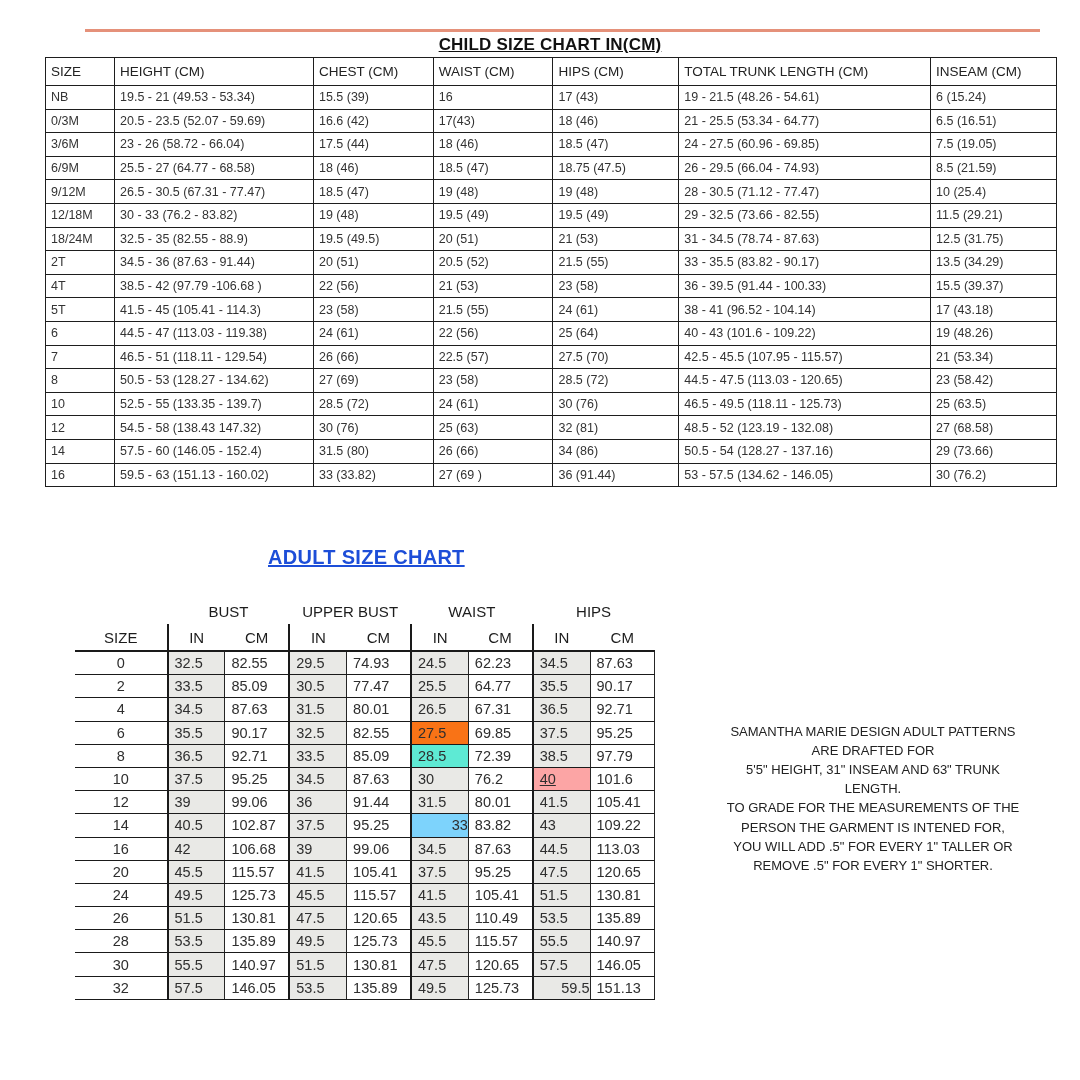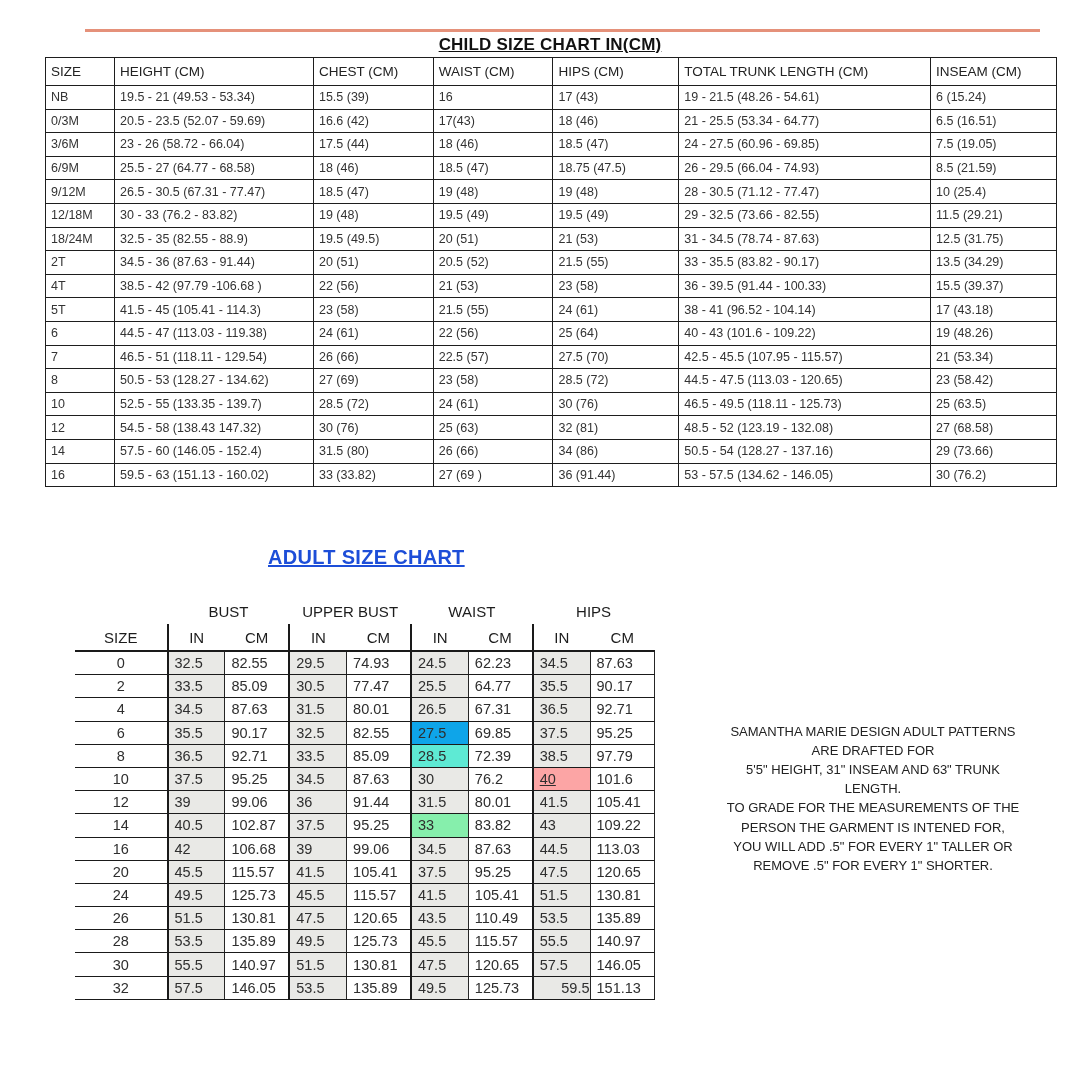--- a/index.html
+++ b/index.html
@@ -331,21 +331,21 @@
         <td class="cm-cell">67.31</td>
         <td class="in-cell grp-start" style="background: rgb(233, 233, 230);">36.5</td>
         <td class="cm-cell">92.71</td>
       </tr>
       <tr>
         <td class="size-cell">6</td>
         <td class="in-cell grp-start" style="background: rgb(233, 233, 230);">35.5</td>
         <td class="cm-cell">90.17</td>
         <td class="in-cell grp-start" style="background: rgb(233, 233, 230);">32.5</td>
         <td class="cm-cell">82.55</td>
-        <td class="in-cell grp-start" style="background: #0ea5e9;">27.5</td>
+        <td class="in-cell grp-start" style="background: #f97316;">27.5</td>
         <td class="cm-cell">69.85</td>
         <td class="in-cell grp-start" style="background: rgb(233, 233, 230);">37.5</td>
         <td class="cm-cell">95.25</td>
       </tr>
       <tr>
         <td class="size-cell">8</td>
         <td class="in-cell grp-start" style="background: rgb(233, 233, 230);">36.5</td>
         <td class="cm-cell">92.71</td>
         <td class="in-cell grp-start" style="background: rgb(233, 233, 230);">33.5</td>
         <td class="cm-cell">85.09</td>
@@ -375,21 +375,21 @@
         <td class="cm-cell">80.01</td>
         <td class="in-cell grp-start" style="background: rgb(233, 233, 230);">41.5</td>
         <td class="cm-cell">105.41</td>
       </tr>
       <tr>
         <td class="size-cell">14</td>
         <td class="in-cell grp-start" style="background: rgb(233, 233, 230);">40.5</td>
         <td class="cm-cell">102.87</td>
         <td class="in-cell grp-start" style="background: rgb(233, 233, 230);">37.5</td>
         <td class="cm-cell">95.25</td>
-        <td class="in-cell grp-start" style="background: #86efac;">33</td>
+        <td class="in-cell grp-start" style="background: #7dd3fc; text-align: right;">33</td>
         <td class="cm-cell">83.82</td>
         <td class="in-cell grp-start" style="background: rgb(233, 233, 230);">43</td>
         <td class="cm-cell">109.22</td>
       </tr>
       <tr>
         <td class="size-cell">16</td>
         <td class="in-cell grp-start" style="background: rgb(233, 233, 230);">42</td>
         <td class="cm-cell">106.68</td>
         <td class="in-cell grp-start" style="background: rgb(233, 233, 230);">39</td>
         <td class="cm-cell">99.06</td>

